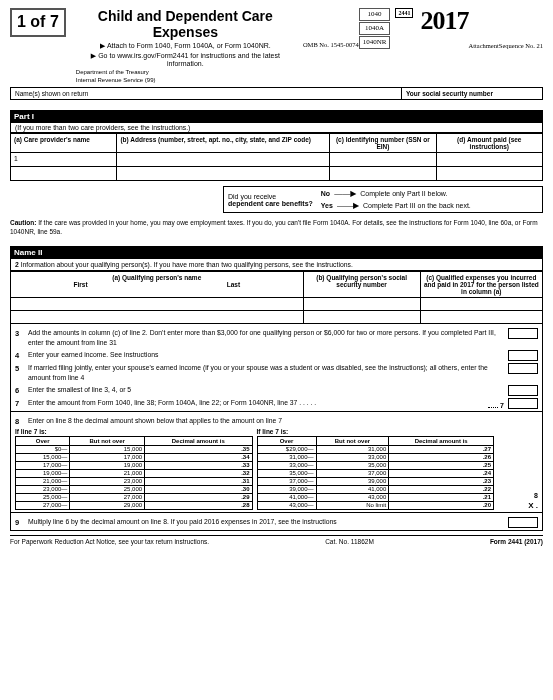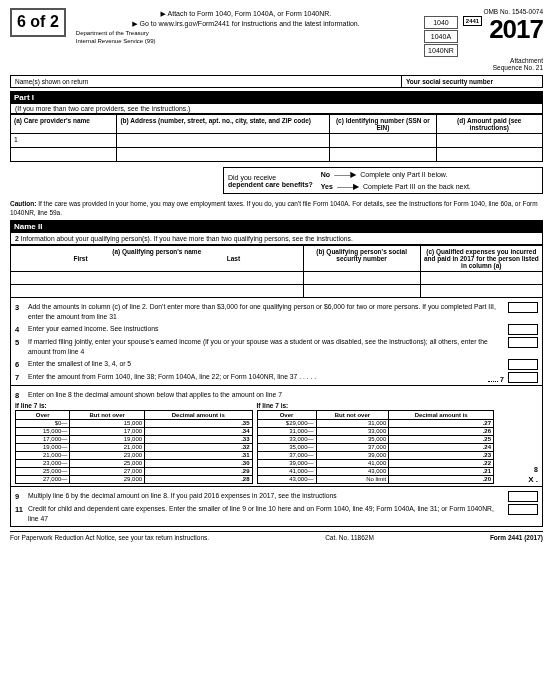--- a/index.html
+++ b/index.html
@@ -41,23 +41,24 @@
       font-weight: bold;
       text-align: center;
     }
     .form-instructions {
       font-size: 7px;
       text-align: center;
       margin-top: 2px;
     }
     .header-right {
       display: flex;
-      flex-direction: column;
+      flex-direction: row;
       align-items: flex-end;
       margin-left: 8px;
+      font-family: Liberation Serif, serif;
     }
     .form-numbers {
       display: flex;
       align-items: flex-start;
       gap: 3px;
     }
     .form-num-box {
       border: 1px solid #555;
       padding: 1px 3px;
       font-size: 7px;
@@ -99,21 +100,21 @@
       padding: 2px 4px;
       font-weight: bold;
     }
     
     .part-header {
       background: #000;
       color: #fff;
       font-weight: bold;
       font-size: 8px;
       padding: 2px 4px;
-      margin-top: 3px;
+      margin-top: 10px;
       display: flex;
       align-items: center;
       gap: 6px;
     }
     .part-label {
       font-size: 8px;
     }
     .part-title {
       font-size: 8px;
     }
@@ -220,22 +221,23 @@
       padding: 2px 4px;
       margin: 2px 0;
     }
   </style>
 </head>
 <body>
 
 <div class="page">
 
   <div class="header">
-    <div class="page-badge">6 of 2</div>
+    <div class="page-badge">1 of 7</div>
     <div class="header-center">
+      <div class="form-title">Child and Dependent Care Expenses</div>
       <div class="form-instructions">▶ Attach to Form 1040, Form 1040A, or Form 1040NR.</div>
       <div class="form-instructions">▶ Go to www.irs.gov/Form2441 for instructions and the latest information.</div>
       <div class="dept-line">Department of the Treasury</div>
       <div class="dept-line">Internal Revenue Service (99)</div>
     </div>
     <div class="header-right">
       <div class="omb-line">OMB No. 1545-0074</div>
       <div class="form-numbers">
         <div style="display:flex;flex-direction:column;gap:1px;">
           <div class="form-num-box"><span>1040</span></div>
@@ -541,28 +543,20 @@
     <div class="line-container">
       <div class="line-num-col">9</div>
       <div class="line-content">Multiply line 6 by the decimal amount on line 8. If you paid 2016 expenses in 2017, see the instructions</div>
       <div class="line-answer">
         <div class="dot-fill"></div>
         <div class="answer-box">&nbsp;</div>
       </div>
     </div>
 
 
-    <div class="line-container" style="margin-top:2px;">
-      <div class="line-num-col">11</div>
-      <div class="line-content">Credit for child and dependent care expenses. Enter the smaller of line 9 or line 10 here and on Form 1040, line 49; Form 1040A, line 31; or Form 1040NR, line 47</div>
-      <div class="line-answer">
-        <div class="dot-fill"></div>
-        <div class="answer-box">&nbsp;</div>
-      </div>
-    </div>
 
   </div>
 
   <div class="footer-row">
     <span>For Paperwork Reduction Act Notice, see your tax return instructions.</span>
     <span>Cat. No. 11862M</span>
     <span style="font-weight:bold;">Form 2441 (2017)</span>
   </div>
 
 </div>

